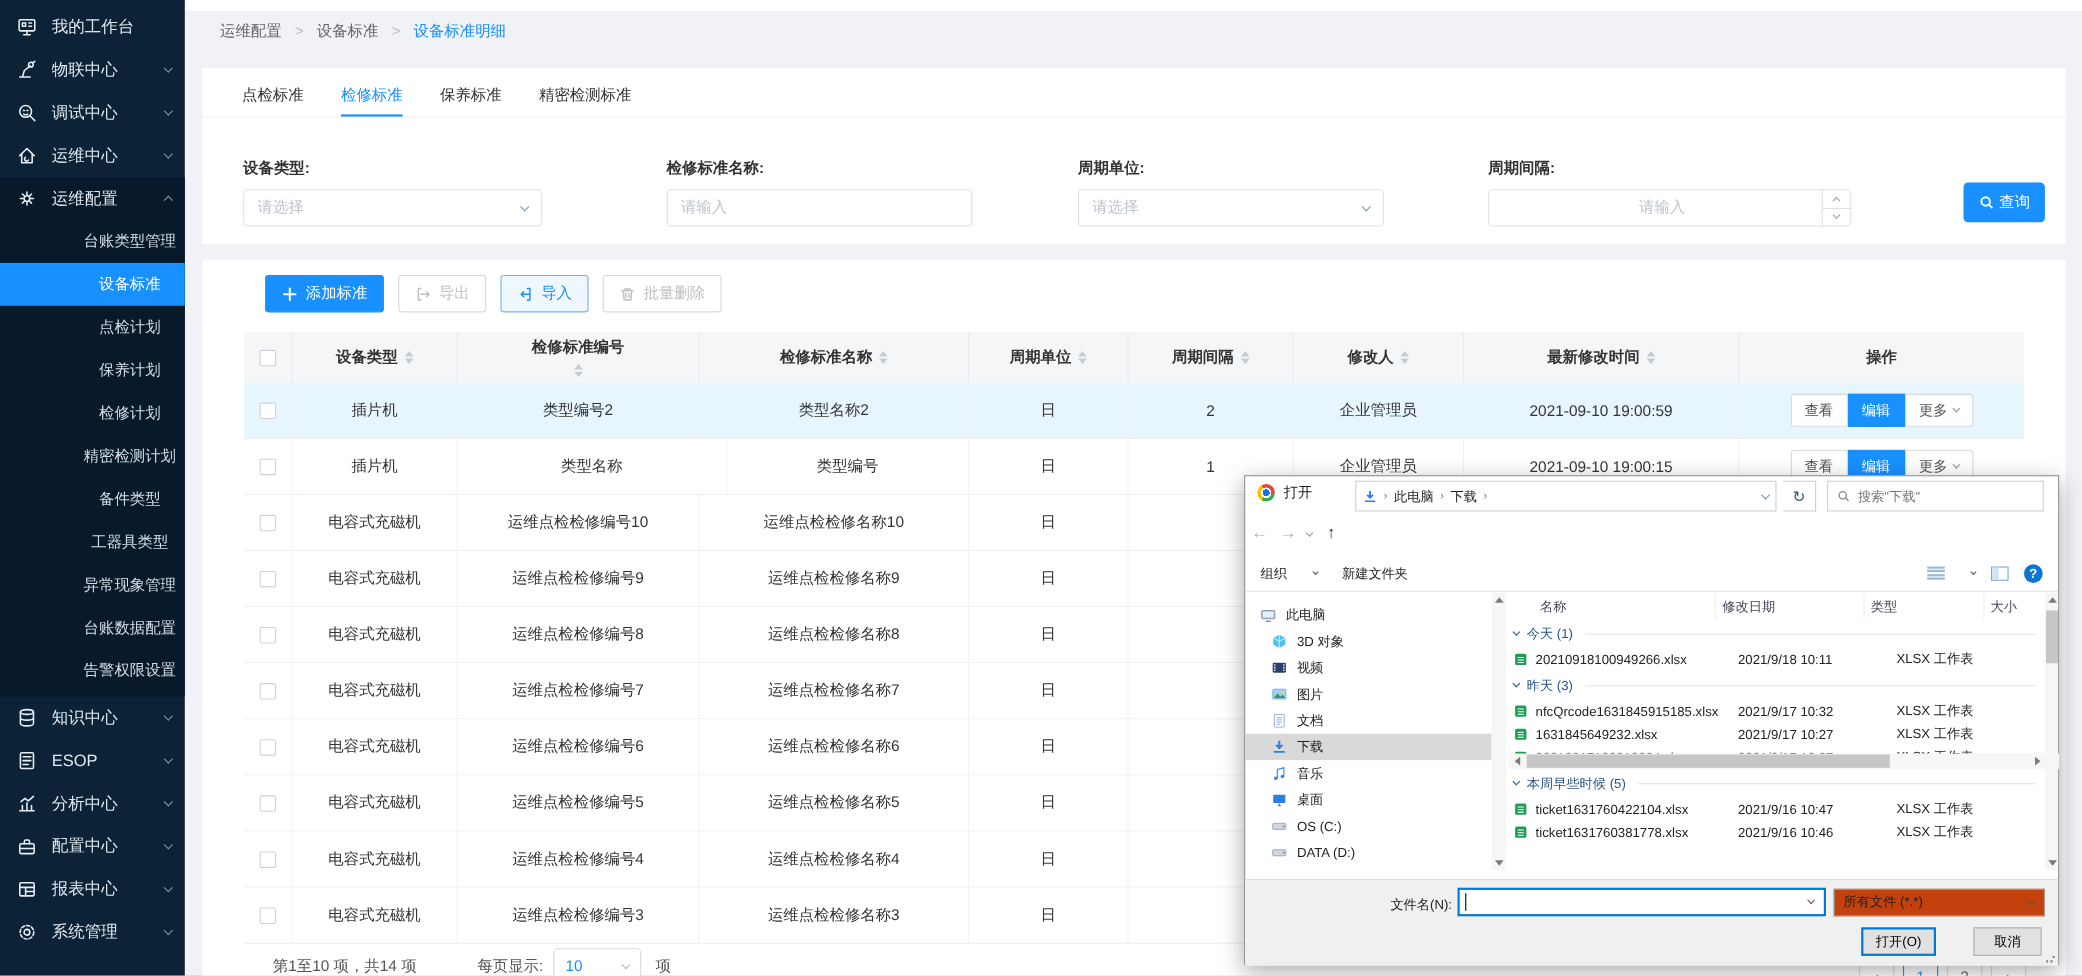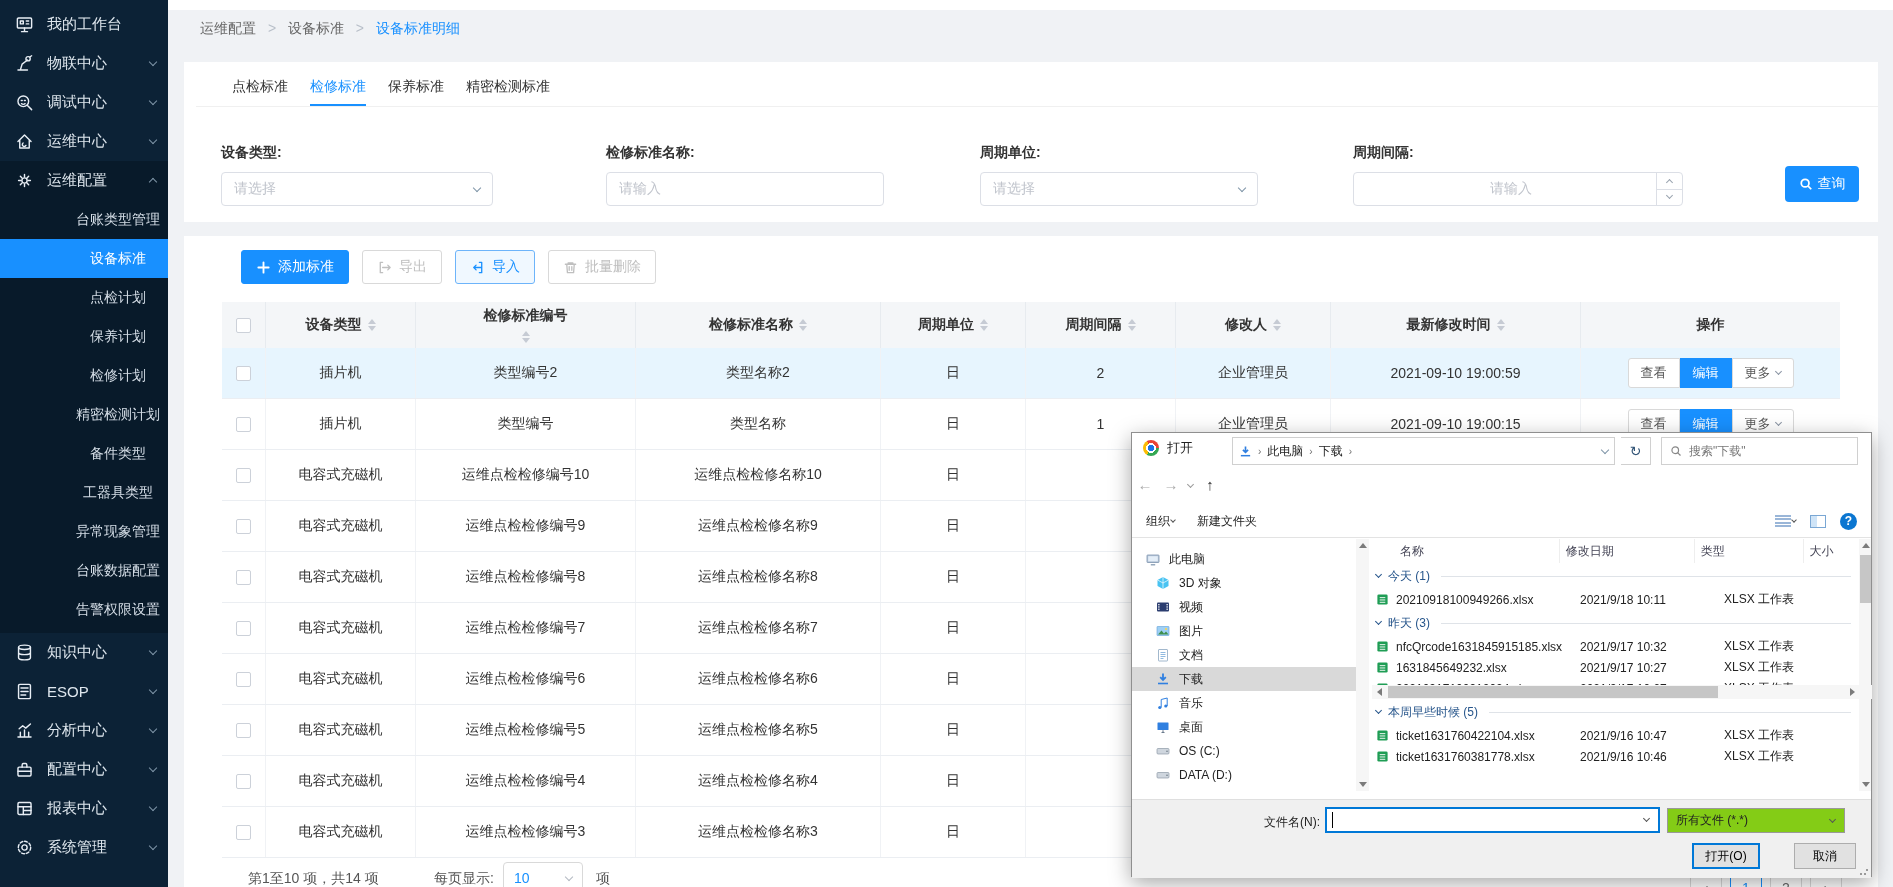--- a/index.html
+++ b/index.html
@@ -24,21 +24,21 @@
   .breadcrumb span { margin-right:8px; }
   .breadcrumb .sep { color:#b8bfc9; }
   .breadcrumb .cur { color:#1890ff; }
 
   
   .card { position:absolute; background:#fff; }
   .card1 { left:184px; top:62px; width:1694px; height:160px; }
   .card2 { left:184px; top:236px; width:1694px; height:651px; }
 
   
-  .tabs { display:flex; gap:22px; padding:16px 0 0 36px; border-bottom:1px solid #f0f0f0; height:45px; font-size:14px; color:#333;margin-left:12px; }
+  .tabs { display:flex; gap:34px; padding:16px 0 0 36px; border-bottom:1px solid #f0f0f0; height:45px; font-size:14px; color:#333; }
   .tab { padding-bottom:12px; cursor:pointer; }
   .tab.active { color:#1890ff; border-bottom:2px solid #1890ff; }
 
   
   .fgroup { position:absolute; top:110px; }
   .fgroup .flabel { position:absolute; top:-28px; left:0; font-size:14px; font-weight:bold; color:#333; white-space:nowrap; }
   .fbox { display:flex; align-items:center; height:34px; border:1px solid #dcdfe6; border-radius:4px; background:#fff; font-size:14px; color:#c0c4cc; padding:0 12px; }
   .fbox .ph { flex:1; }
   .fbox .ph.center { text-align:center; }
   .stepper { width:26px; height:32px; border-left:1px solid #dcdfe6; margin-right:-12px; flex:none; display:flex; flex-direction:column; }
@@ -100,21 +100,21 @@
   .nav-arrow { font-size:15px; color:#aaa; width:26px; text-align:center; }
   .nav-arrow.on { color:#333; }
   .mini-chv { width:5px; height:5px; border-color:#9a9a9a; margin:0 4px; }
   .crumbbox { position:absolute; left:100px; top:4px; width:383px; height:28px; border:1px solid #d0d0d0; display:flex; align-items:center; padding:0 6px; gap:6px; background:#fff; }
   .crumbbox .csep { color:#707070; font-size:10px; }
   .crumbbox .cchv { margin-left:auto; }
   .refreshbtn { position:absolute; left:489px; top:4px; width:30px; height:28px; border:1px solid #d0d0d0; border-left:none; display:flex; align-items:center; justify-content:center; color:#357; font-size:14px; cursor:pointer; }
   .searchbox { position:absolute; left:529px; top:4px; width:197px; height:28px; border:1px solid #d0d0d0; display:flex; align-items:center; gap:7px; padding:0 8px; color:#777; background:#fff; }
   .searchbox svg { width:12px; height:12px; fill:none; stroke:#888; stroke-width:1.6; }
   .dlg-tools { position:absolute; left:0; top:72px; width:100%; height:33px; display:flex; align-items:center; padding:0 14px; gap:22px; border-bottom:1px solid #e3e3e3; }
-  .dtool { display:flex; align-items:center; gap:1px; cursor:pointer; }
+  .dtool { display:flex; align-items:center; gap:24px; cursor:pointer; }
   .dtool .chv { width:4px; height:4px; border-color:#555; }
   .dlg-tools-right { margin-left:auto; display:flex; align-items:center; gap:14px; }
   .vlist-ic { width:16px; height:13px; display:flex; flex-direction:column; justify-content:space-between; }
   .vlist-ic i { height:2px; background:#9ab6d8; }
   .pane-ic { width:16px; height:13px; border:1px solid #7aa7d4; display:flex; }
   .pane-ic i { width:6px; background:#cfe4f7; }
   .help-ic { width:17px; height:17px; border-radius:50%; background:#0b76d1; color:#fff; font-weight:bold; display:flex; align-items:center; justify-content:center; font-size:12px; }
   .dlg-body { position:absolute; left:0; top:106px; width:100%; height:252px; overflow:hidden; }
   .dnav { position:absolute; left:0; top:0; width:224px; height:100%; padding-top:8px; }
   .dnav-item { height:24px; display:flex; align-items:center; gap:9px; padding-left:14px; cursor:pointer; white-space:nowrap; }
@@ -145,21 +145,21 @@
   .hs-arr { position:absolute; top:0; width:14px; height:14px; display:flex; align-items:center; justify-content:center; }
   .hs-arr i { width:0; height:0; border-top:4px solid transparent; border-bottom:4px solid transparent; }
   .hs-arr.l { left:0; } .hs-arr.l i { border-right:5px solid #7b7b7b; }
   .hs-arr.r { right:13px; } .hs-arr.r i { border-left:5px solid #7b7b7b; }
   .hs-thumb { position:absolute; left:16px; top:1px; width:330px; height:12px; background:#c6c6c6; }
   .dlg-foot { position:absolute; left:0; top:366px; width:100%; height:79px; background:#f0f0f0; border-top:1px solid #dfdfdf; }
   .fn-label { position:absolute; left:110px; top:14px; width:78px; text-align:right; }
   .fn-combo { position:absolute; left:193px; top:7px; width:335px; height:26px; background:#fff; border:2px solid #0078d7; display:flex; align-items:center; }
   .fn-cursor { width:1px; height:16px; background:#000; margin-left:5px; }
   .fn-combo .chv, .ft-combo .chv { margin-left:auto; margin-right:9px; border-color:#555; width:5px; height:5px; }
-  .ft-combo { position:absolute; left:535px; top:8px; width:178px; height:25px; background:#84cc16; border:1px solid #999; display:flex; align-items:center; padding-left:8px; }
+  .ft-combo { position:absolute; left:535px; top:8px; width:192px; height:25px; background:#c2410c; border:1px solid #999; display:flex; align-items:center; padding-left:8px; }
   .wbtn { position:absolute; top:43px; height:26px; background:#e1e1e1; border:1px solid #adadad; font-size:12px; font-family:inherit; cursor:pointer; }
   .wbtn.open { left:560px; width:68px; border:2px solid #0078d7; }
   .wbtn.cancel { left:662px; width:62px; }
   .grip { position:absolute; right:2px; bottom:2px; width:10px; height:10px;
     background: radial-gradient(circle at 2px 8px,#9a9a9a 1px,transparent 1.4px),
                 radial-gradient(circle at 6px 8px,#9a9a9a 1px,transparent 1.4px),
                 radial-gradient(circle at 8px 4px,#9a9a9a 1px,transparent 1.4px); }
 </style>
 </head>
 <body>
@@ -438,22 +438,22 @@
                 <button class="abtn primary">编辑</button>
                 <button class="abtn">更多<span class="chv"></span></button>
               </span>
             </div>
           </div>
           <div class="trow">
             <div class="cell c0">
               <span class="cbx"></span>
             </div>
             <div class="cell c1">插片机</div>
+            <div class="cell c3">类型名称</div>
             <div class="cell c2">类型编号</div>
-            <div class="cell c3">类型名称</div>
             <div class="cell c4">日</div>
             <div class="cell c5">1</div>
             <div class="cell c6">企业管理员</div>
             <div class="cell c7">2021-09-10 19:00:15</div>
             <div class="cell c8">
               <span class="agroup">
                 <button class="abtn">查看</button>
                 <button class="abtn primary">编辑</button>
                 <button class="abtn">更多<span class="chv"></span></button>
               </span>

